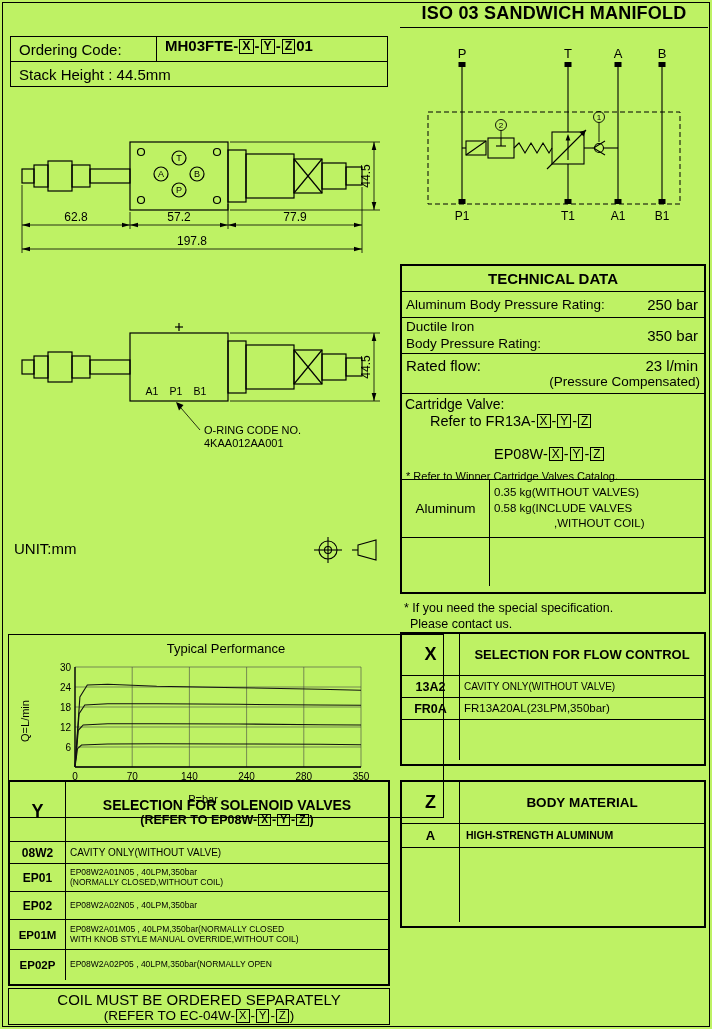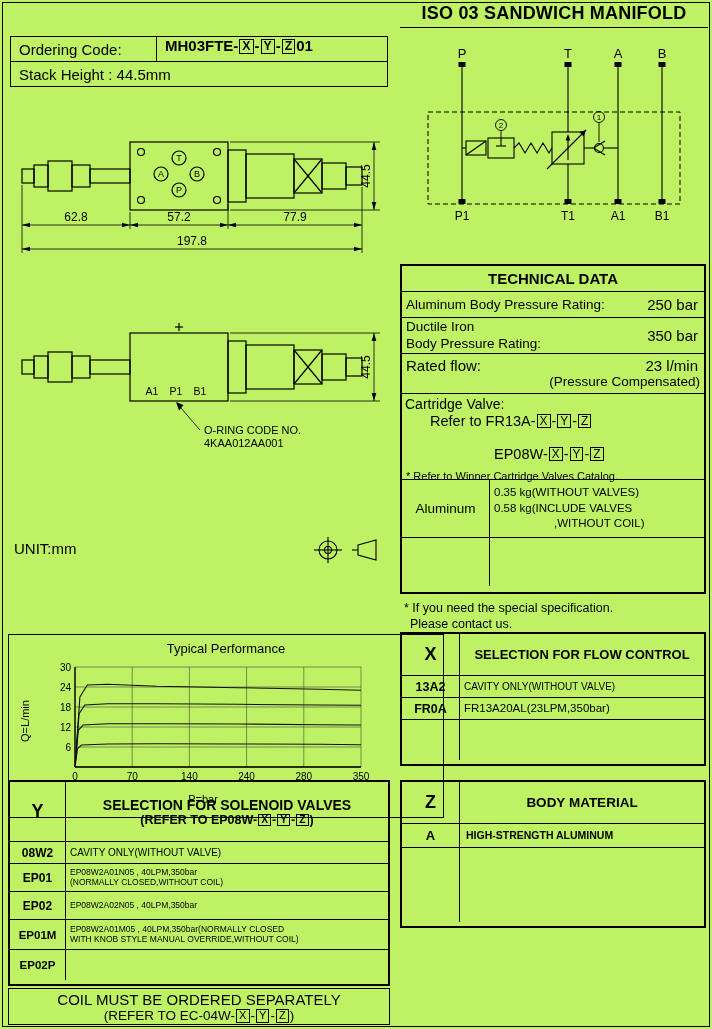--- a/index.html
+++ b/index.html
@@ -373,20 +373,21 @@
     <div class="sel-row" style="height:30px;">
       <div class="sel-code" style="font-size:11.5px;">EP01M</div>
       <div class="sel-desc" style="font-size:8.5px;">
         <div>EP08W2A01M05 , 40LPM,350bar(NORMALLY CLOSED</div>
         <div>WITH KNOB STYLE MANUAL OVERRIDE,WITHOUT COIL)</div>
       </div>
     </div>
     <div class="sel-row" style="height:30px;border-bottom:none;">
       <div class="sel-code" style="font-size:11.5px;">EP02P</div>
       <div class="sel-desc" style="font-size:8.5px;">
+        <div>EP08W2A02P05 , 40LPM,350bar(NORMALLY OPEN</div>
       </div>
     </div>
   </div>
 
   <div class="z-box">
     <div class="sel-head" style="height:42px;">
       <div class="sel-key">Z</div>
       <div class="sel-title" style="font-size:13.5px;">BODY MATERIAL</div>
     </div>
     <div class="sel-row" style="height:24px;">

